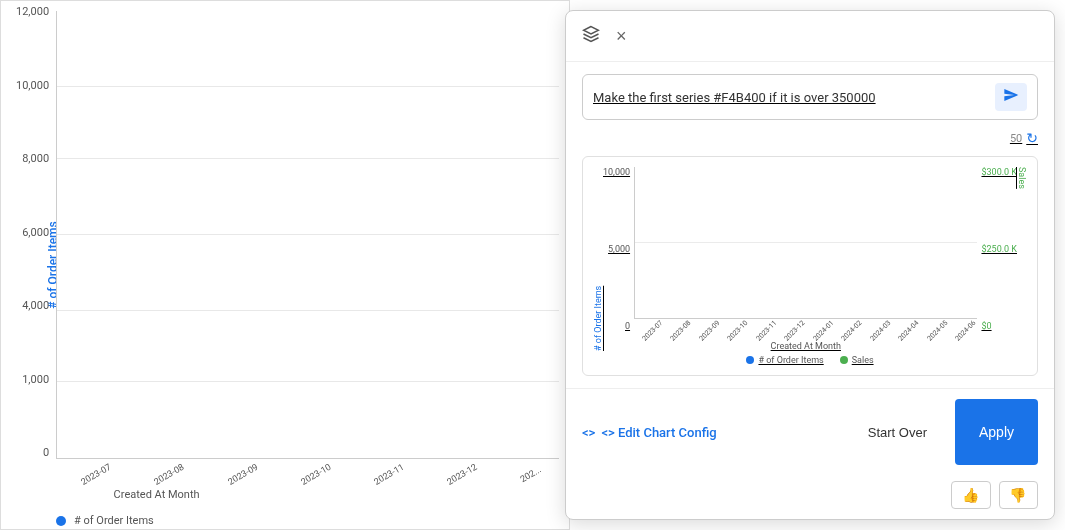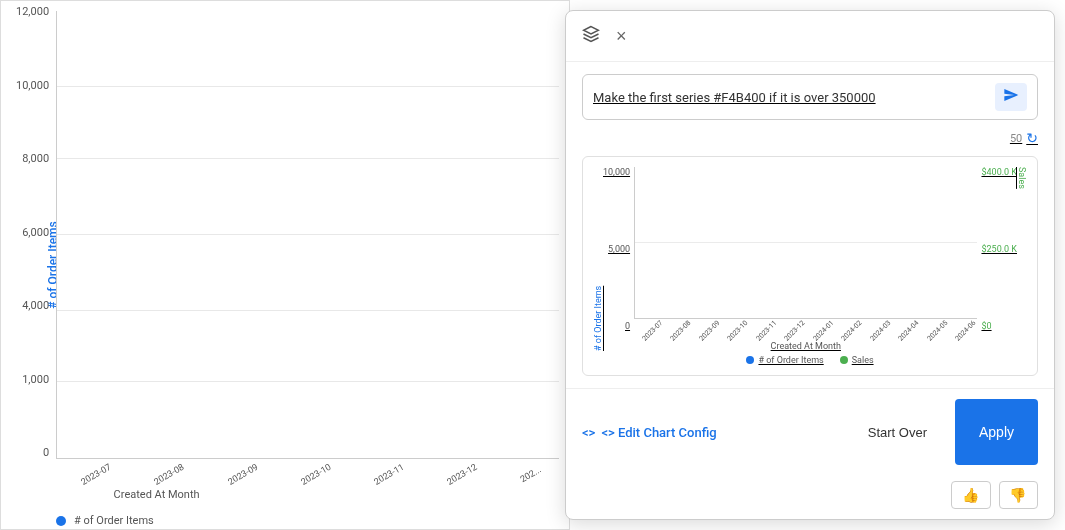--- a/index.html
+++ b/index.html
@@ -622,21 +622,21 @@
                 <span class="preview-x-label">2024-03</span>
                 <span class="preview-x-label">2024-04</span>
                 <span class="preview-x-label">2024-05</span>
                 <span class="preview-x-label">2024-06</span>
               </div>
             </div>
             <div class="preview-x-title">Created At Month</div>
           </div>
 
           <div class="preview-y-right">
-            <span>$400.0 K</span>
+            <span>$300.0 K</span>
             <span>$250.0 K</span>
             <span>$0</span>
           </div>
 
           <div class="preview-y-right-title">
             <span>Sales</span>
           </div>
         </div>
         <div class="preview-legend">
           <div class="preview-legend-item">

